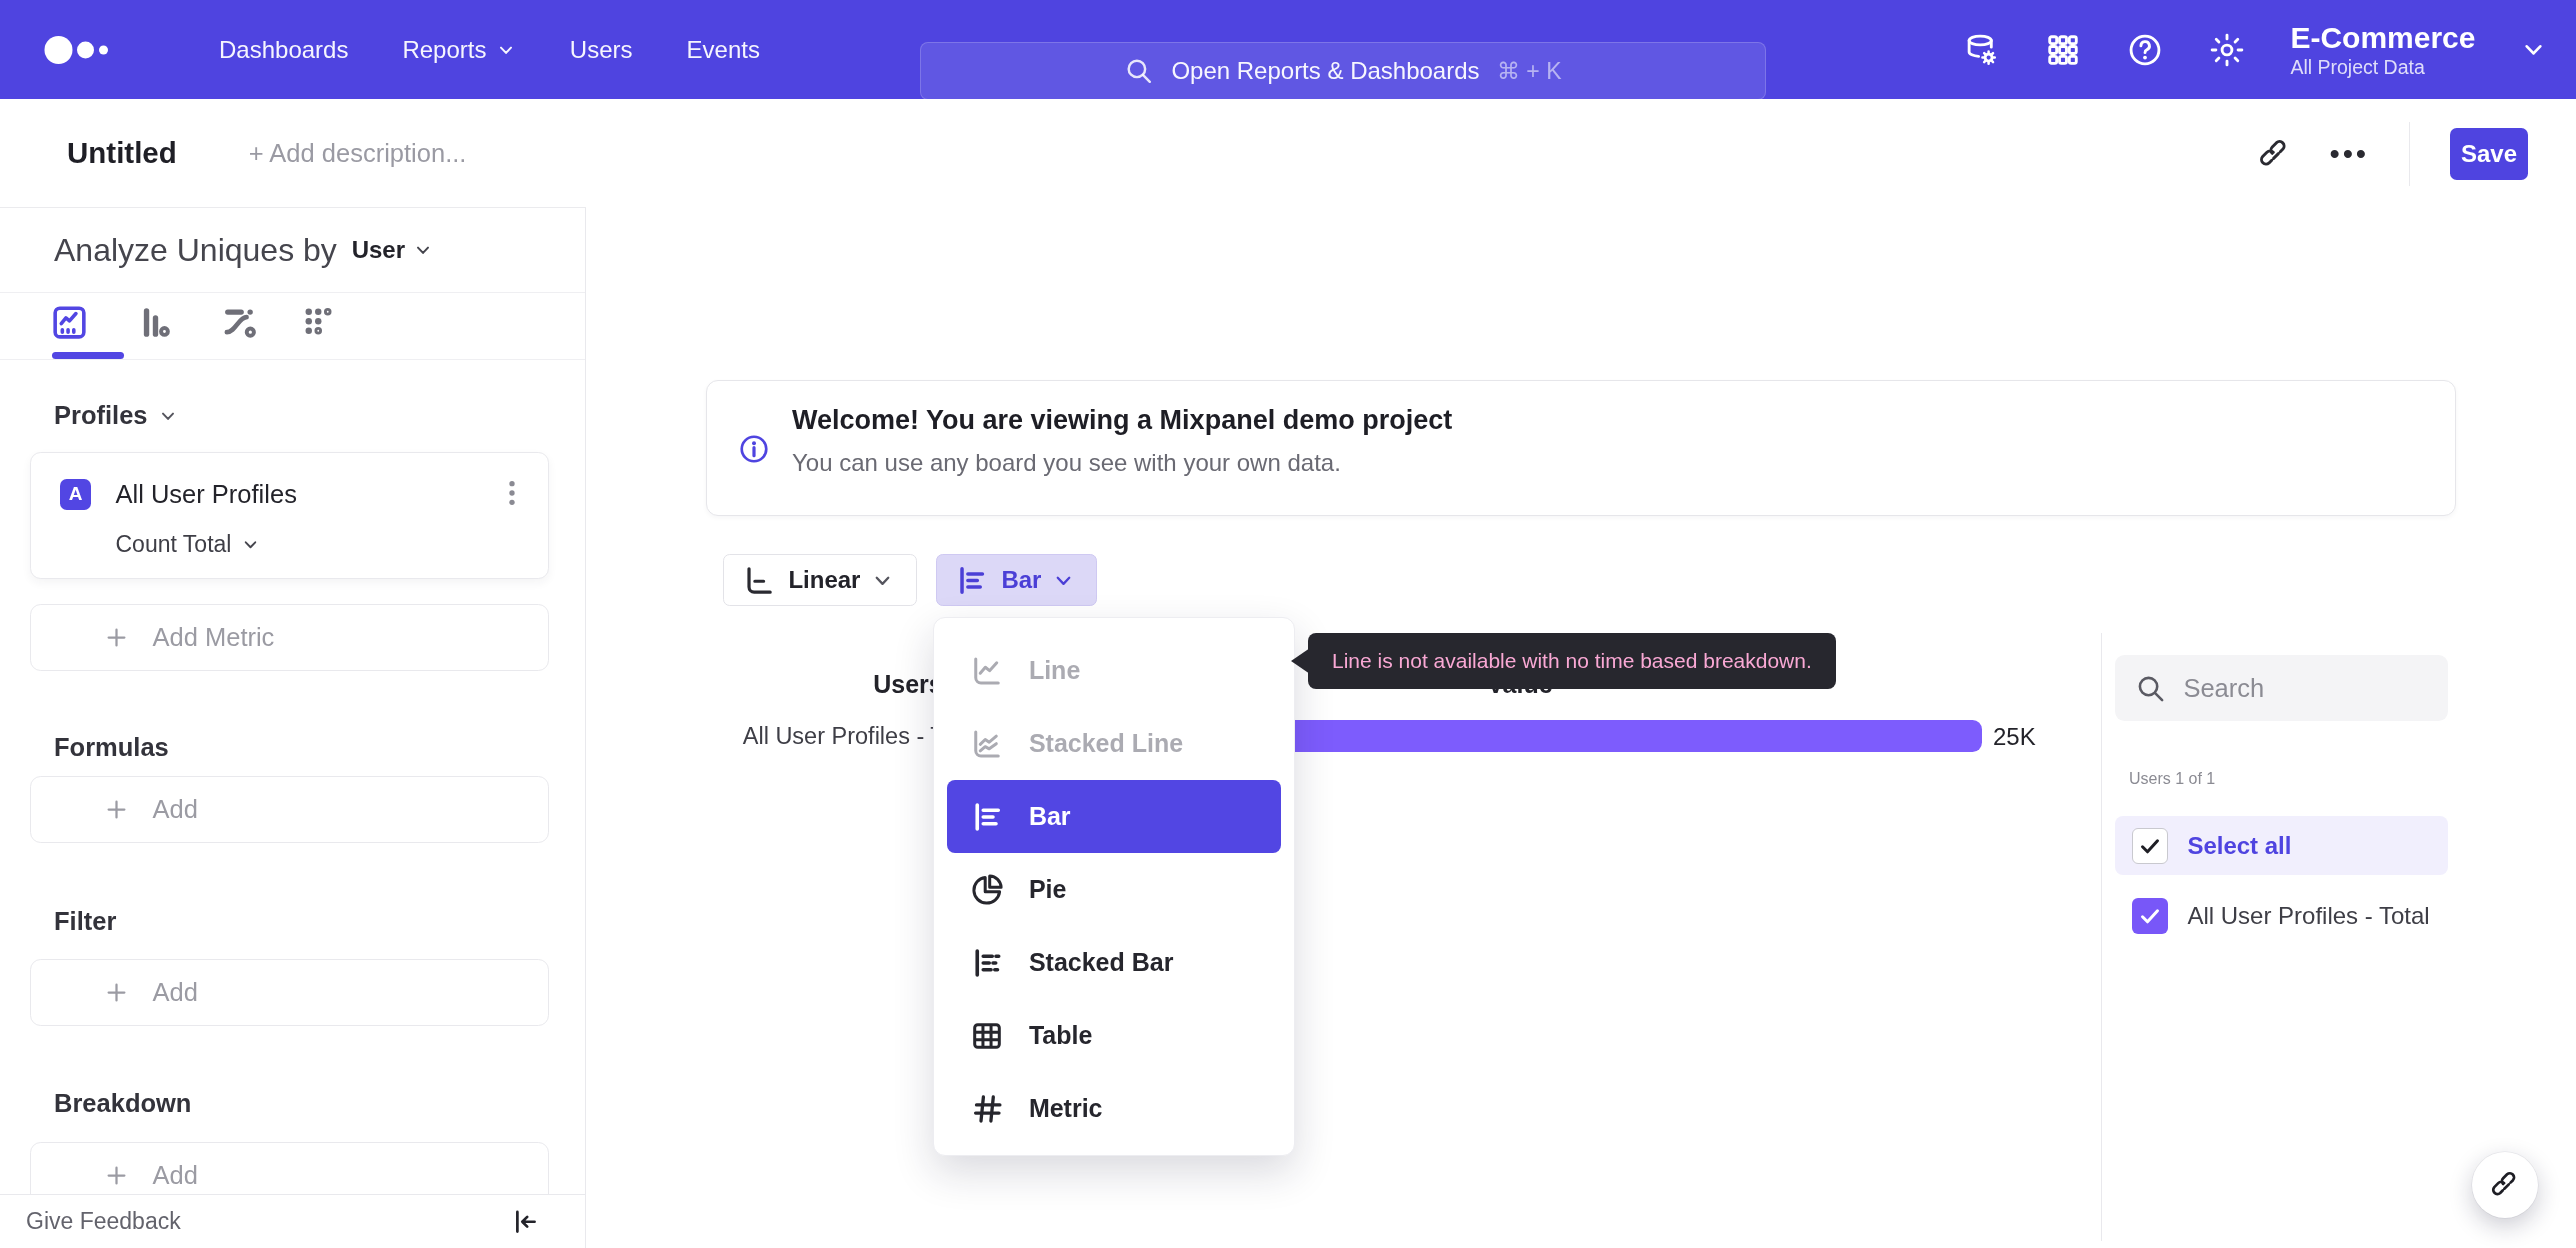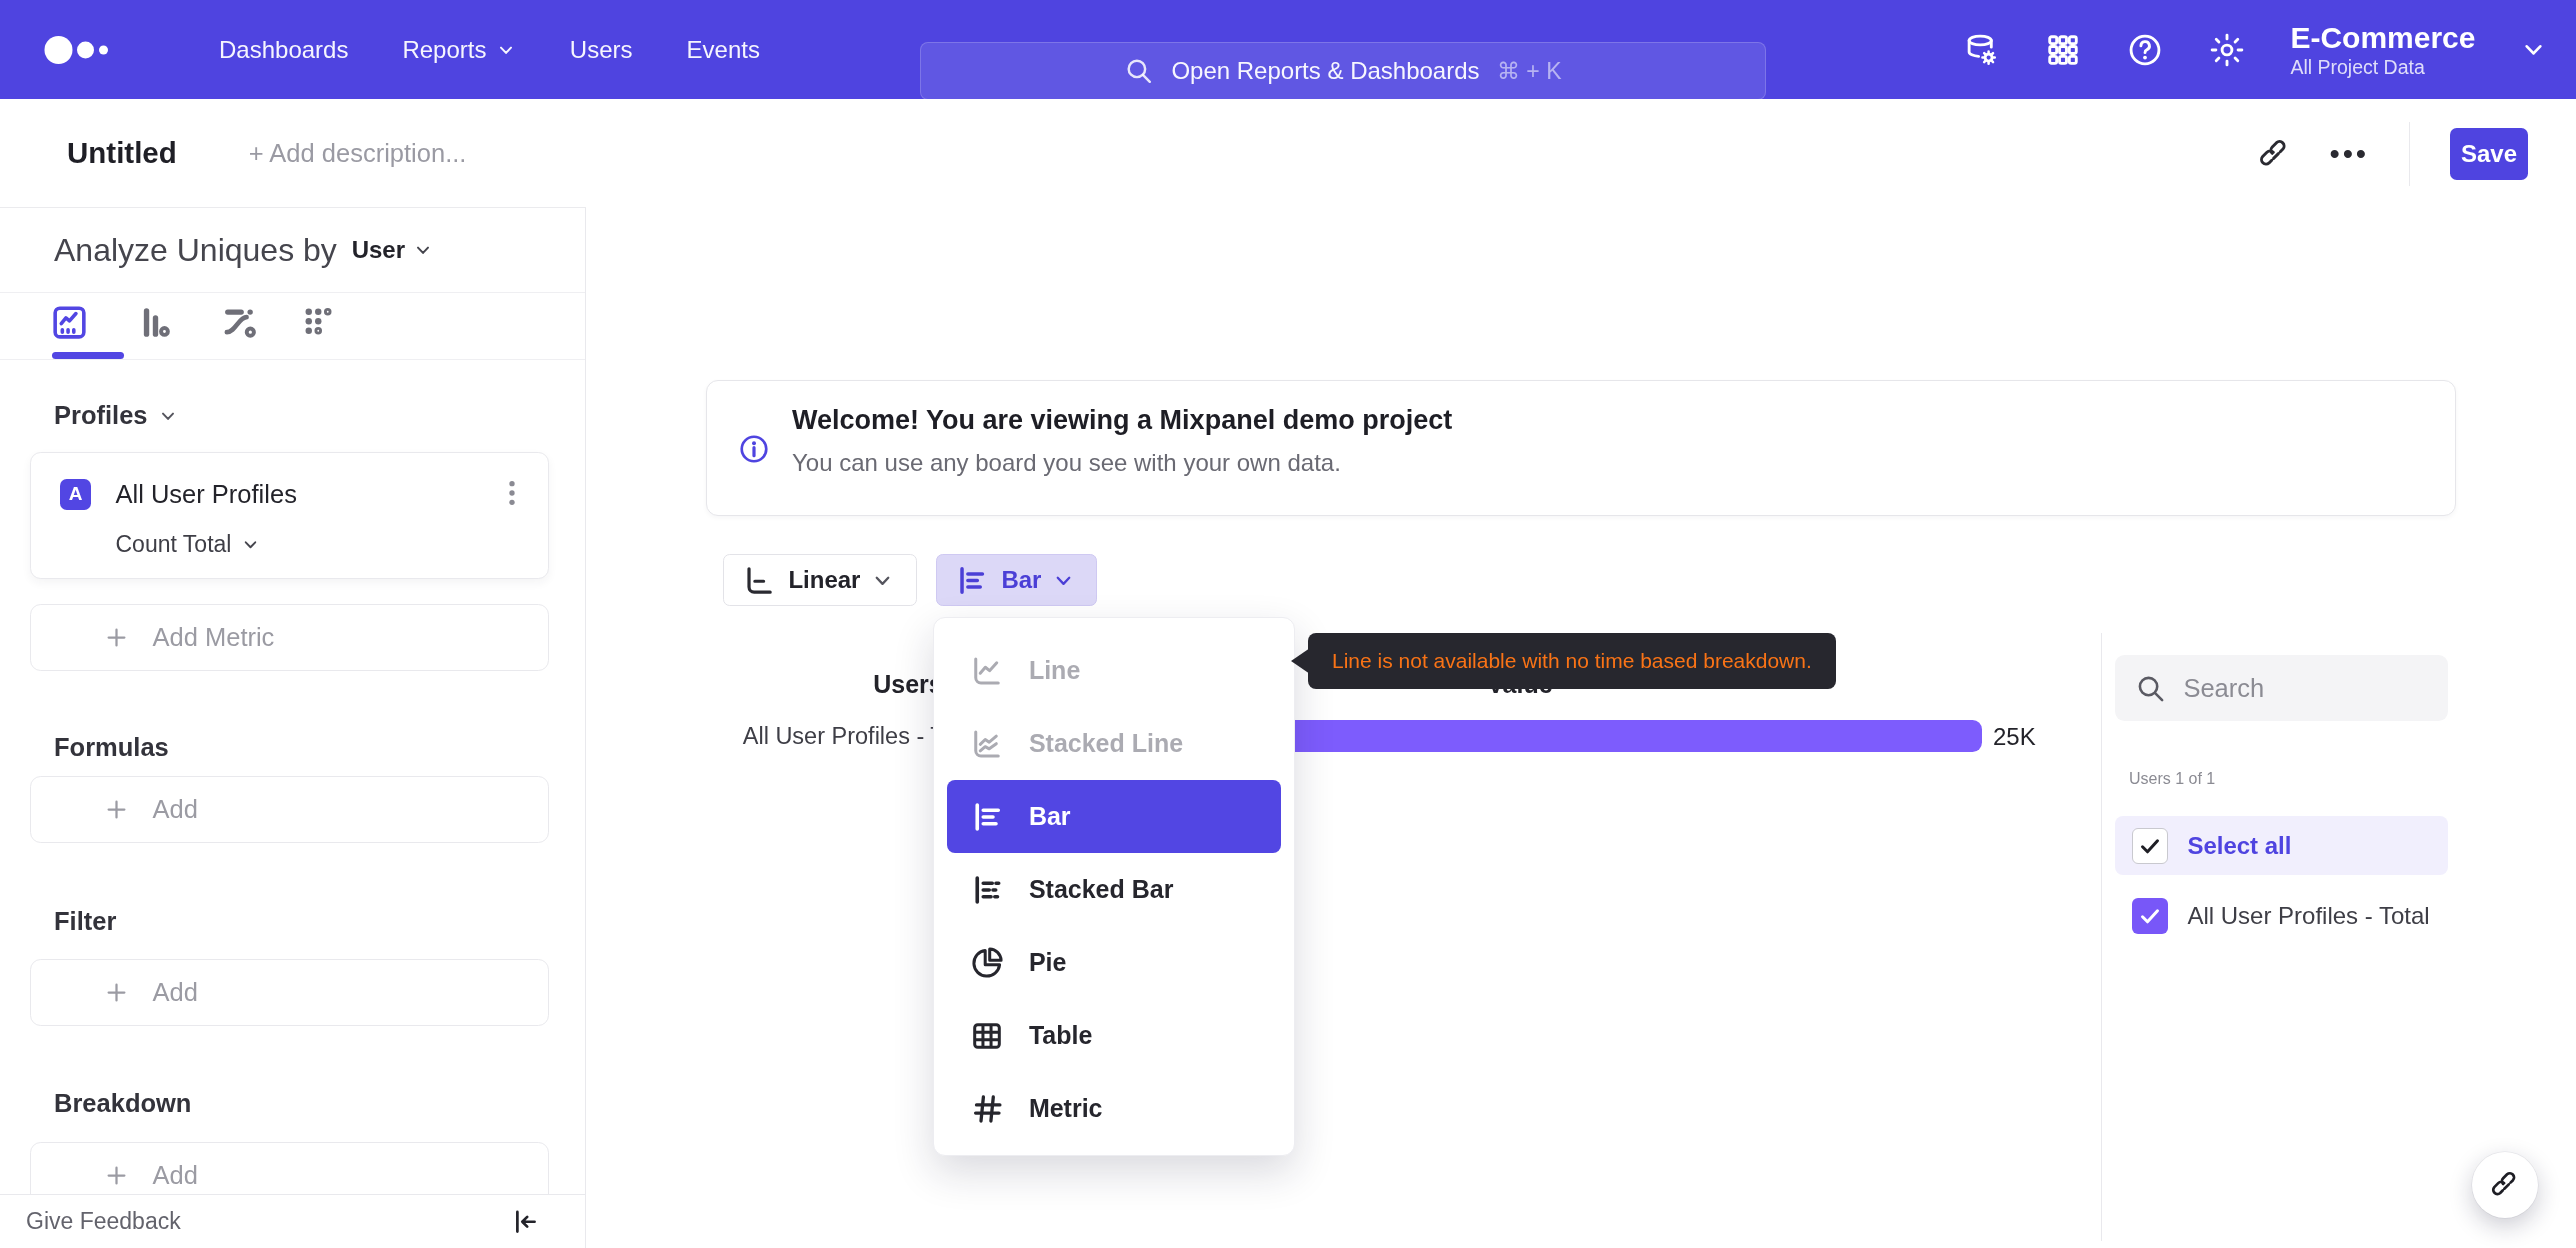--- a/index.html
+++ b/index.html
@@ -112,21 +112,21 @@
     box-shadow:0 16px 40px rgba(25,25,55,.16); padding-top:16px; }
   .menu-item { position:relative; height:73px; margin:0 13.4px; border-radius:8px;
     display:flex; align-items:center; padding-left:21.5px; gap:24px;
     font-size:25px; font-weight:700; color:#26262d; cursor:pointer; }
   .menu-item .mi { width:36px; height:36px; flex:none; }
   .menu-item.disabled { color:#ababb2; cursor:default; }
   .menu-item.selected { background:#5246e3; color:#ffffff; }
 
   
   .tooltip { position:absolute; left:722px; top:433px; height:56px; border-radius:8px;
-    background:#27272e; color:#f97316; font-size:21px; display:flex; align-items:center;
+    background:#27272e; color:#f9a8d4; font-size:21px; display:flex; align-items:center;
     padding:0 24px; white-space:nowrap; z-index:40; }
   .tooltip .arrow { position:absolute; left:-17.4px; top:50%; transform:translateY(-50%);
     width:0; height:0; border-top:13.4px solid transparent; border-bottom:13.4px solid transparent;
     border-right:19px solid #27272e; }
 
   
   .rp-search { position:absolute; left:1529px; top:455px; width:333px; height:66px;
     border-radius:9.4px; background:#f4f4f6; display:flex; align-items:center; }
   .rp-search .mag { width:31px; height:31px; color:#5a5a63; margin:0 17.4px 0 20px; }
   .rp-search input { border:none; outline:none; background:transparent; font-size:25.5px;
@@ -483,29 +483,29 @@
         <span>Stacked Line</span>
       </div>
       <div class="menu-item selected">
         <svg class="mi" viewBox="0 0 24 24">
             <use href="#d-hbar"></use>
           </svg>
         <span>Bar</span>
       </div>
       <div class="menu-item">
         <svg class="mi" viewBox="0 0 24 24">
+            <use href="#d-pie"></use>
+          </svg>
+        <span>Pie</span>
+      </div>
+      <div class="menu-item">
+        <svg class="mi" viewBox="0 0 24 24">
             <use href="#d-stackedbar"></use>
           </svg>
         <span>Stacked Bar</span>
-      </div>
-      <div class="menu-item">
-        <svg class="mi" viewBox="0 0 24 24">
-            <use href="#d-pie"></use>
-          </svg>
-        <span>Pie</span>
       </div>
       <div class="menu-item">
         <svg class="mi" viewBox="0 0 24 24">
             <use href="#d-table"></use>
           </svg>
         <span>Table</span>
       </div>
       <div class="menu-item">
         <svg class="mi" viewBox="0 0 24 24">
             <use href="#d-hash"></use>

